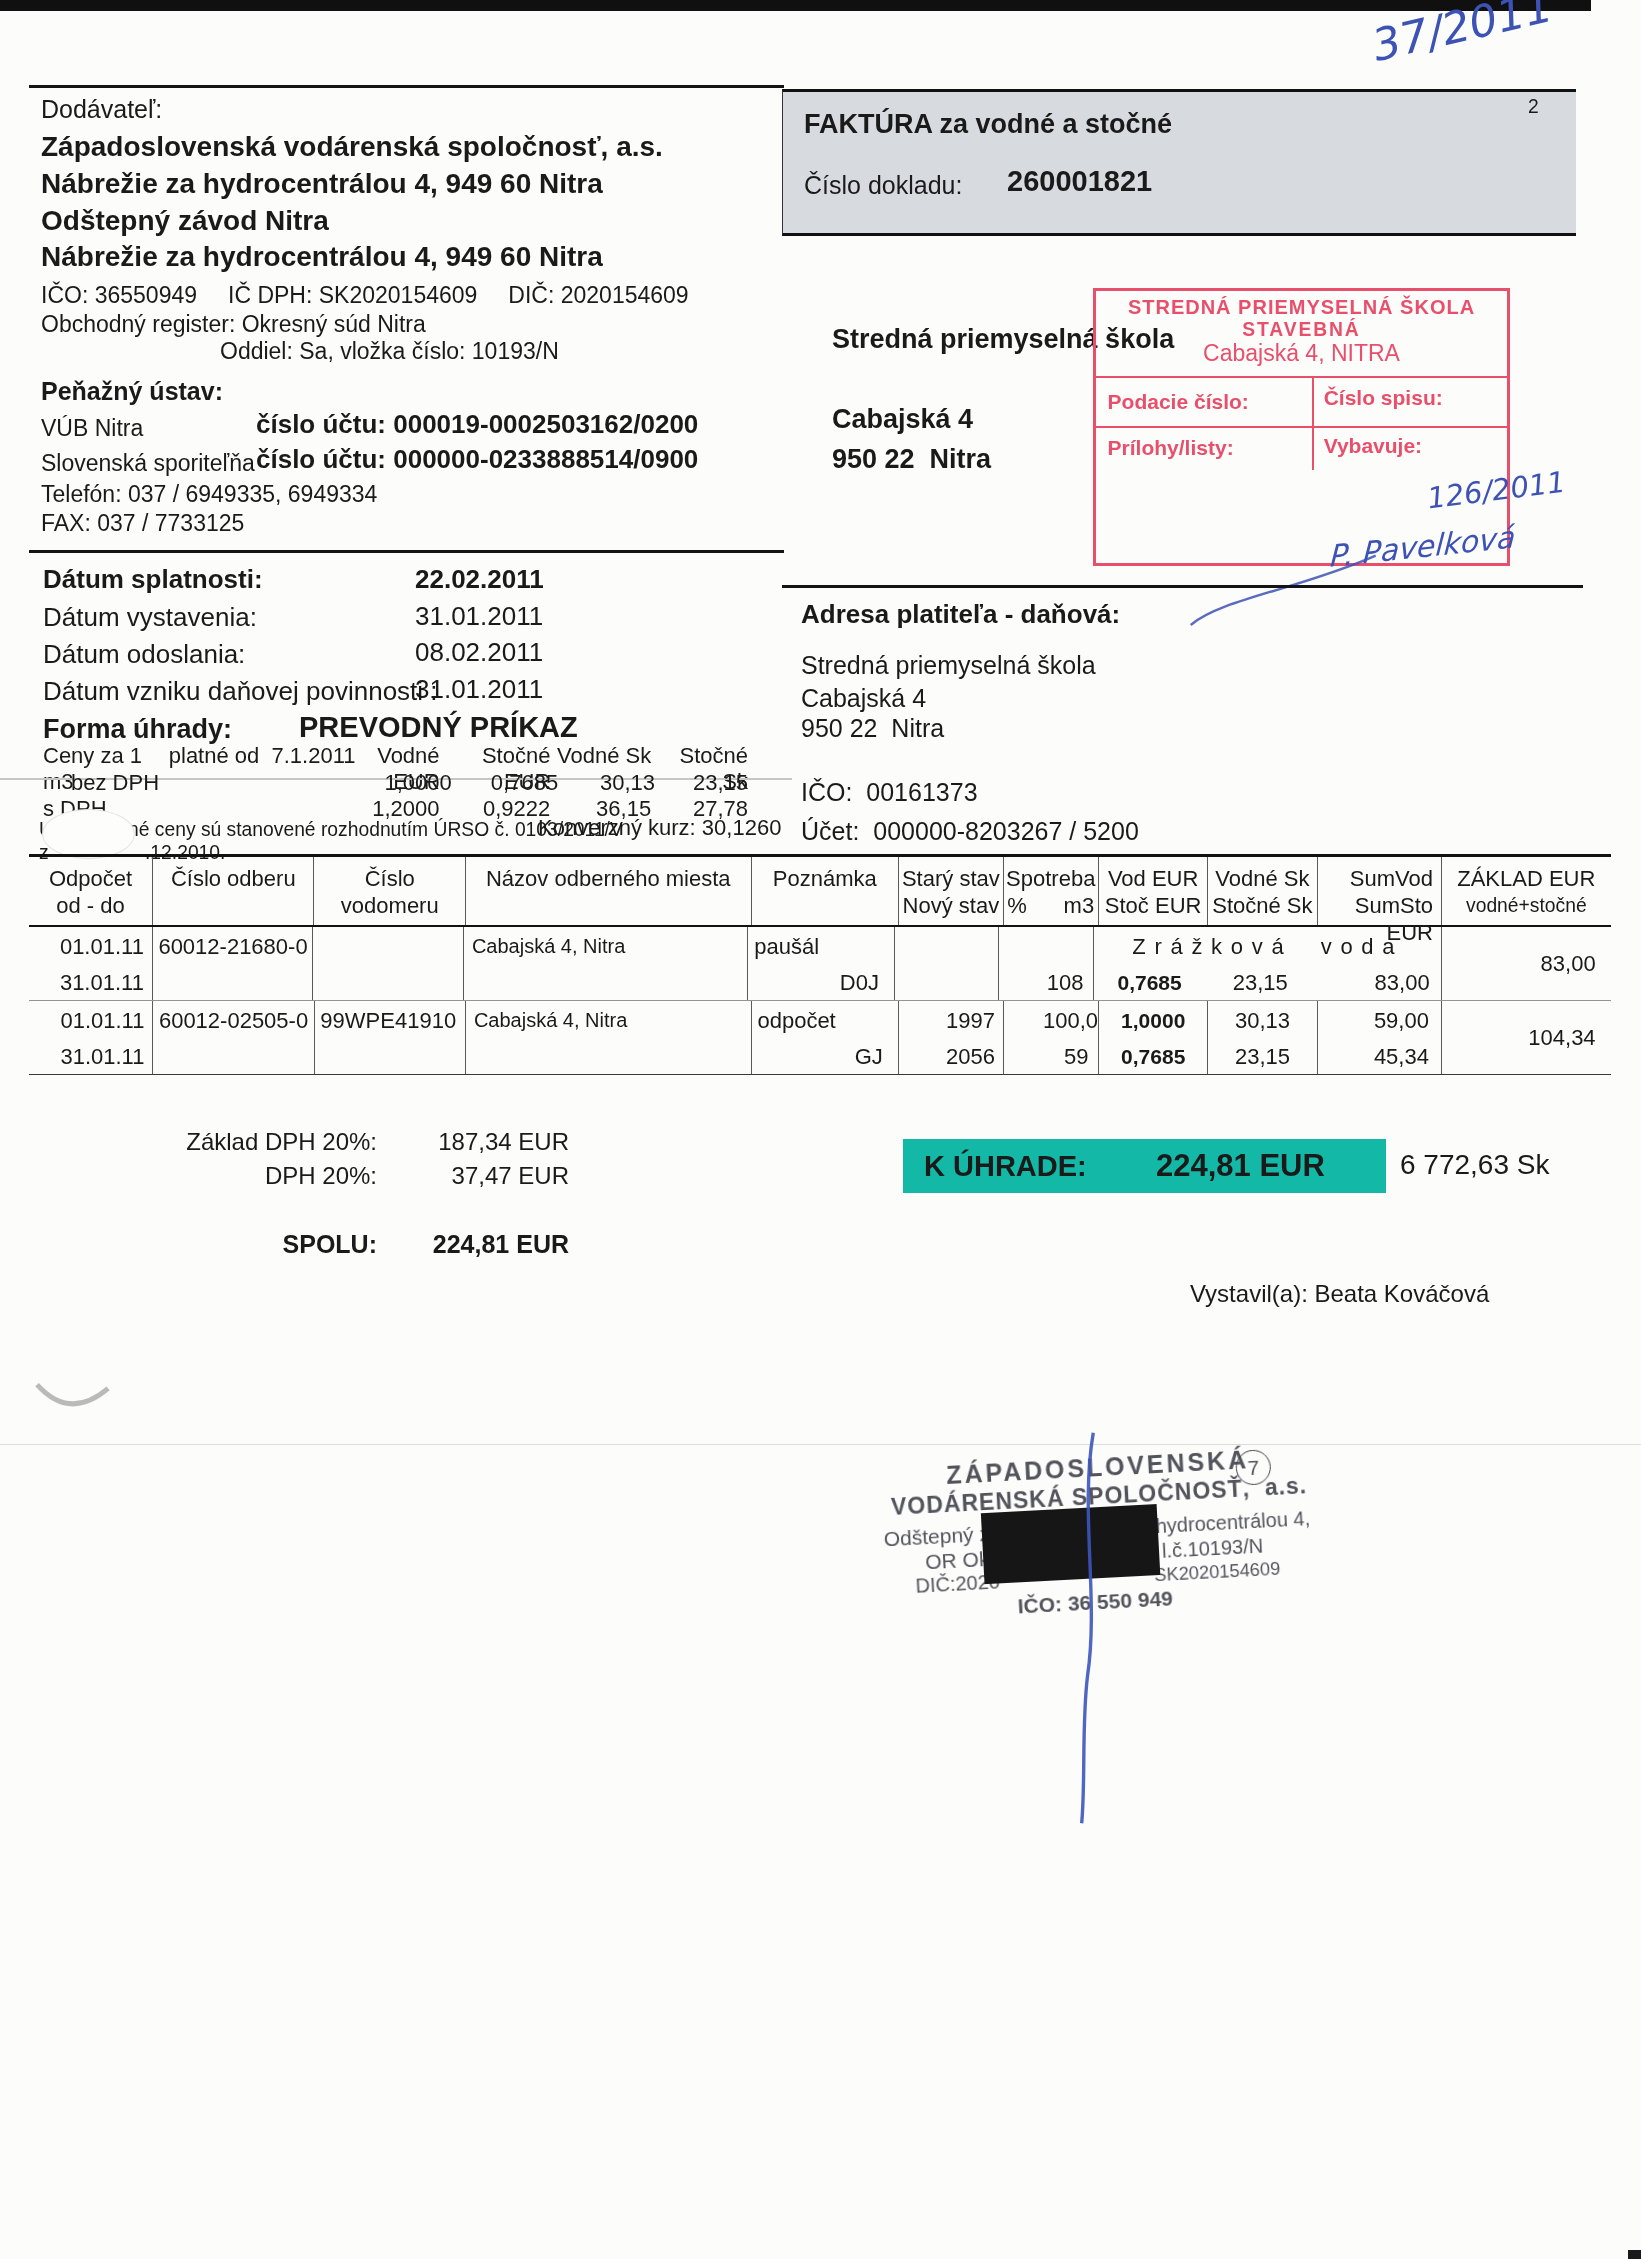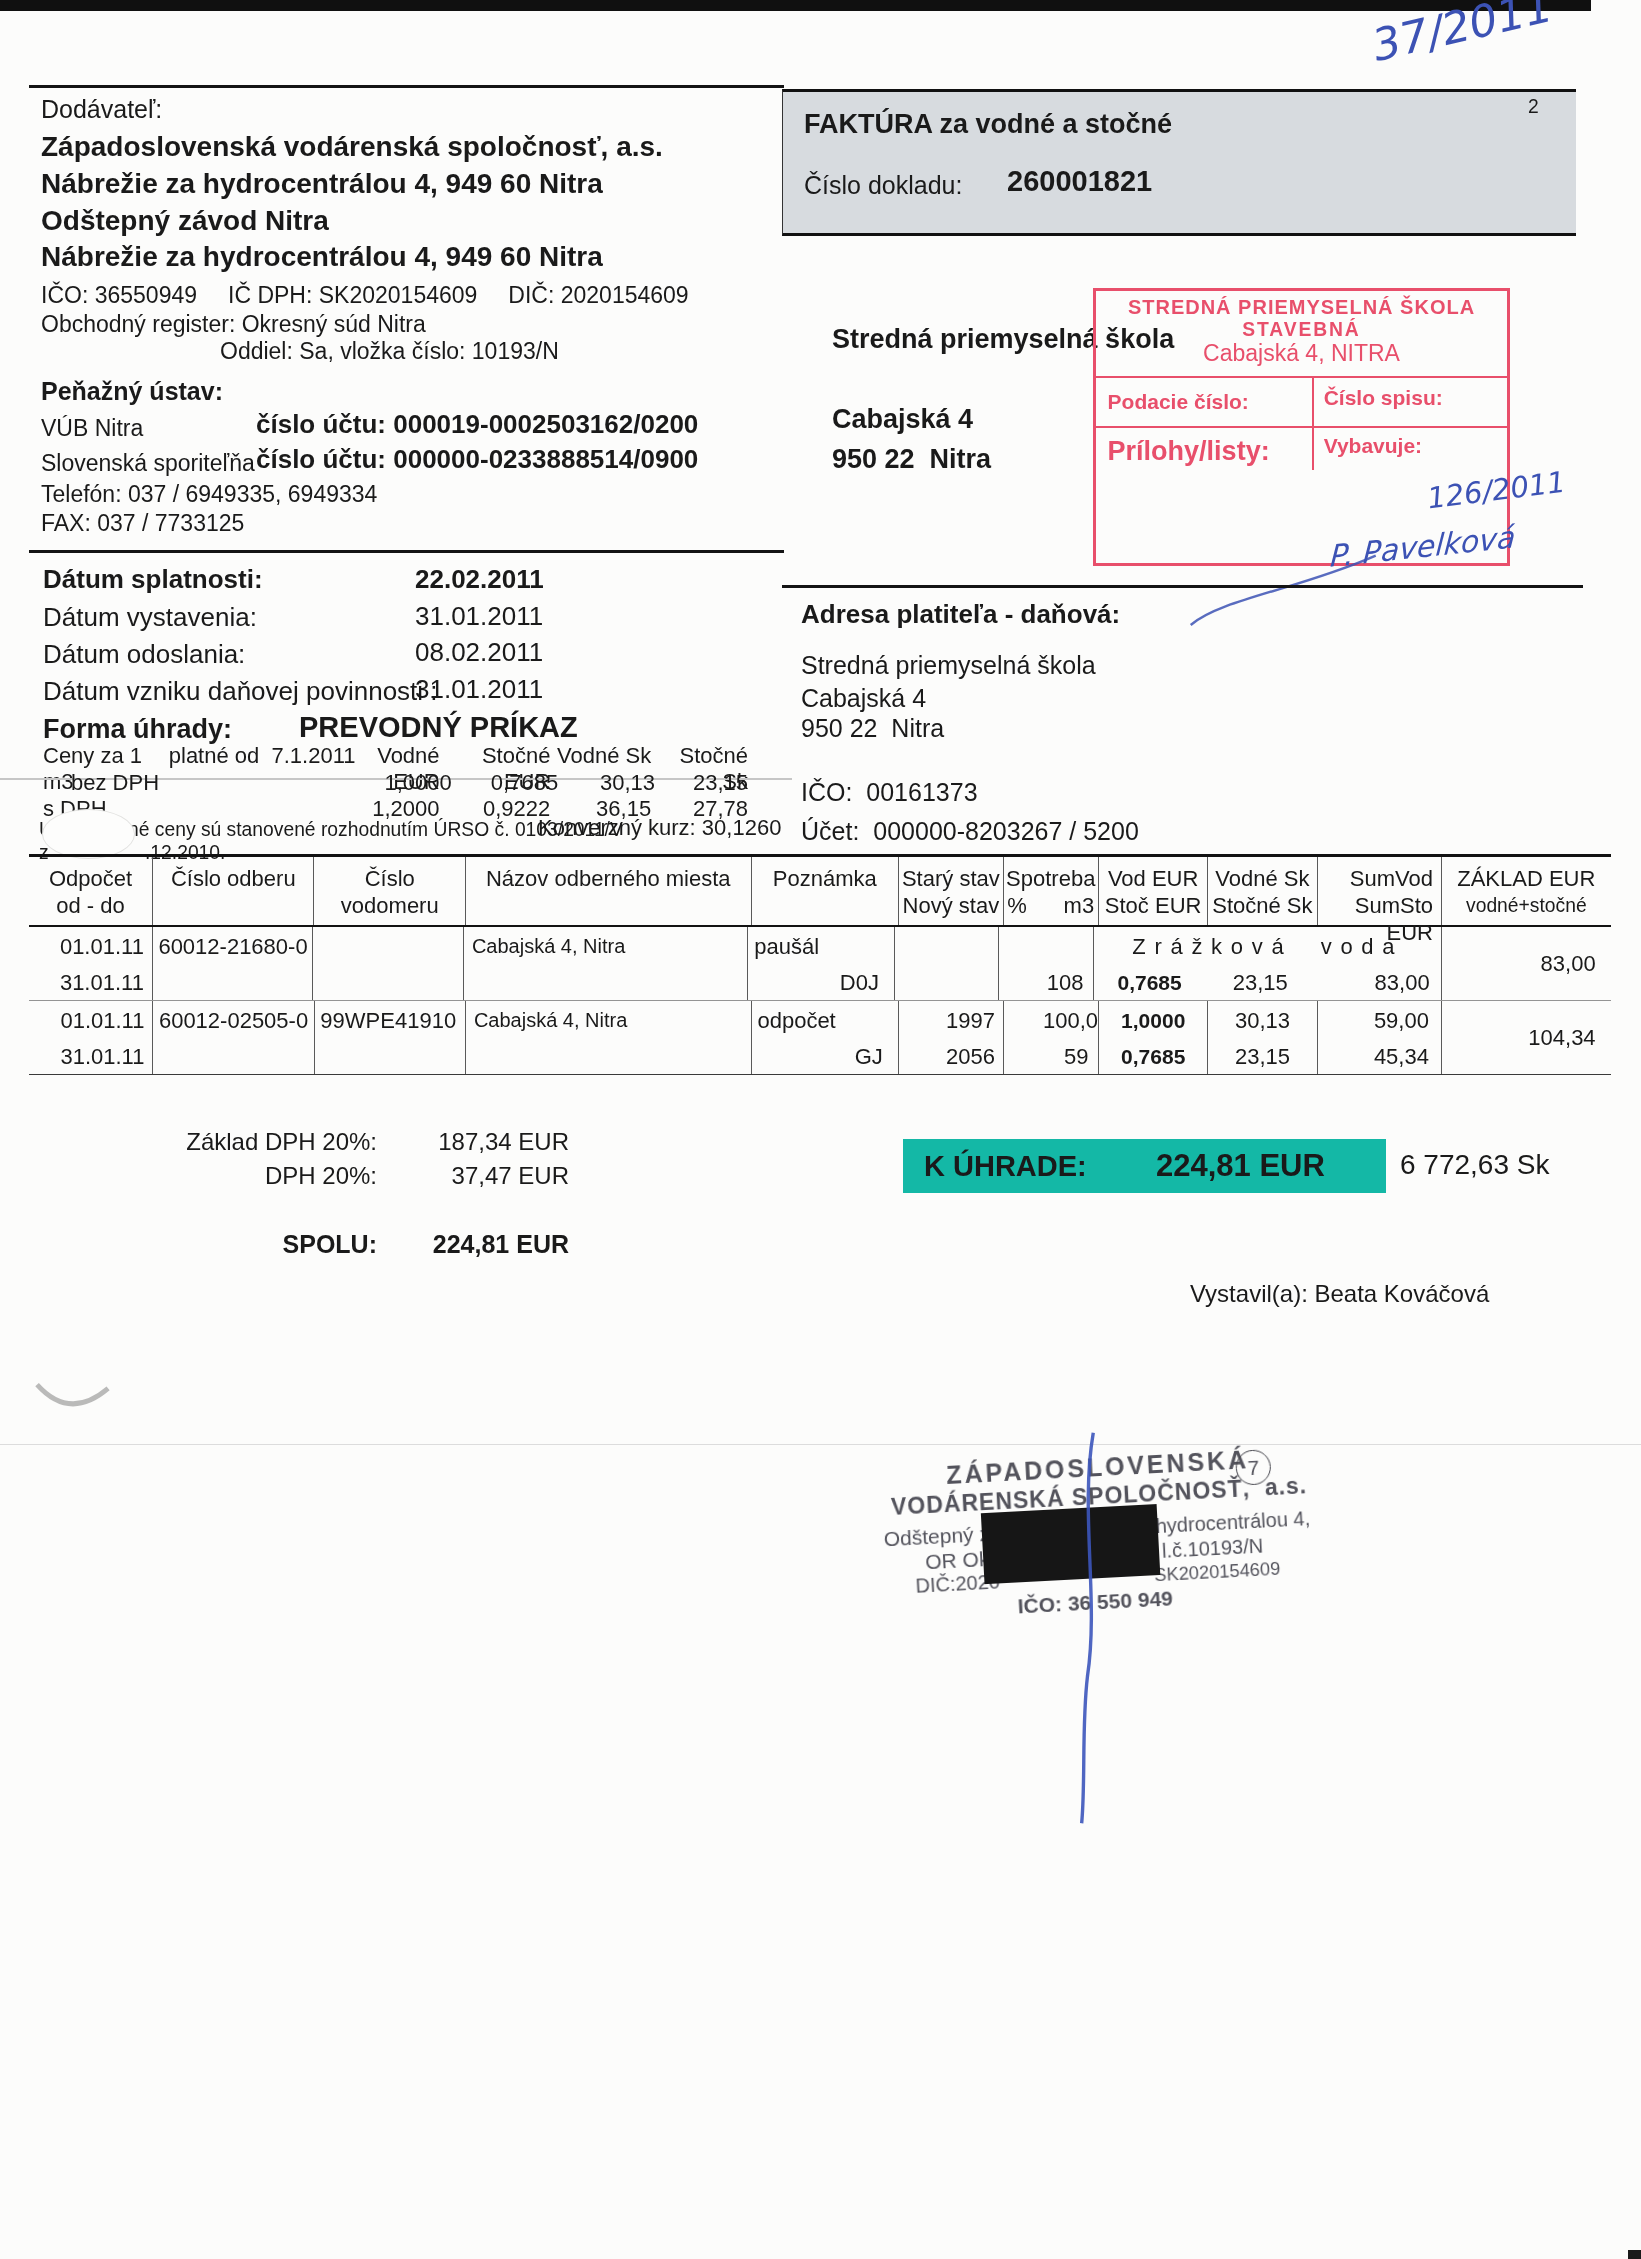--- a/index.html
+++ b/index.html
@@ -136,21 +136,21 @@
     <div class="st-sec st-cols" style="height:50px;">
       <div class="st-cell-l">
         <div class="b" style="position:absolute;left:11.6px;top:11.6px;font-size:21px;">Podacie číslo:</div>
       </div>
       <div class="st-cell-r">
         <div class="b" style="position:absolute;left:9.7px;top:7.7px;font-size:21px;">Číslo spisu:</div>
       </div>
     </div>
     <div class="st-cols" style="height:42px;position:relative;">
       <div class="st-cell-l">
-        <div class="b" style="position:absolute;left:11.6px;top:7.7px;font-size:27px;">Prílohy/listy:</div>
+        <div class="b" style="position:absolute;left:11.6px;top:7.7px;font-size:21px;">Prílohy/listy:</div>
       </div>
       <div class="st-cell-r">
         <div class="b" style="position:absolute;left:9.7px;top:5.8px;font-size:21px;">Vybavuje:</div>
       </div>
     </div>
   </div>
 
   <div class="abs hand" style="left:1427px;top:473px;font-size:29px;transform:rotate(-7deg);">126/2011</div>
   <div class="abs hand" style="left:1330px;top:529px;font-size:30px;transform:rotate(-6deg) skewX(-10deg);">P. Pavelková</div>
   <svg class="abs" style="left:1183px;top:536px;" width="212" height="97" viewBox="0 0 220 100">

